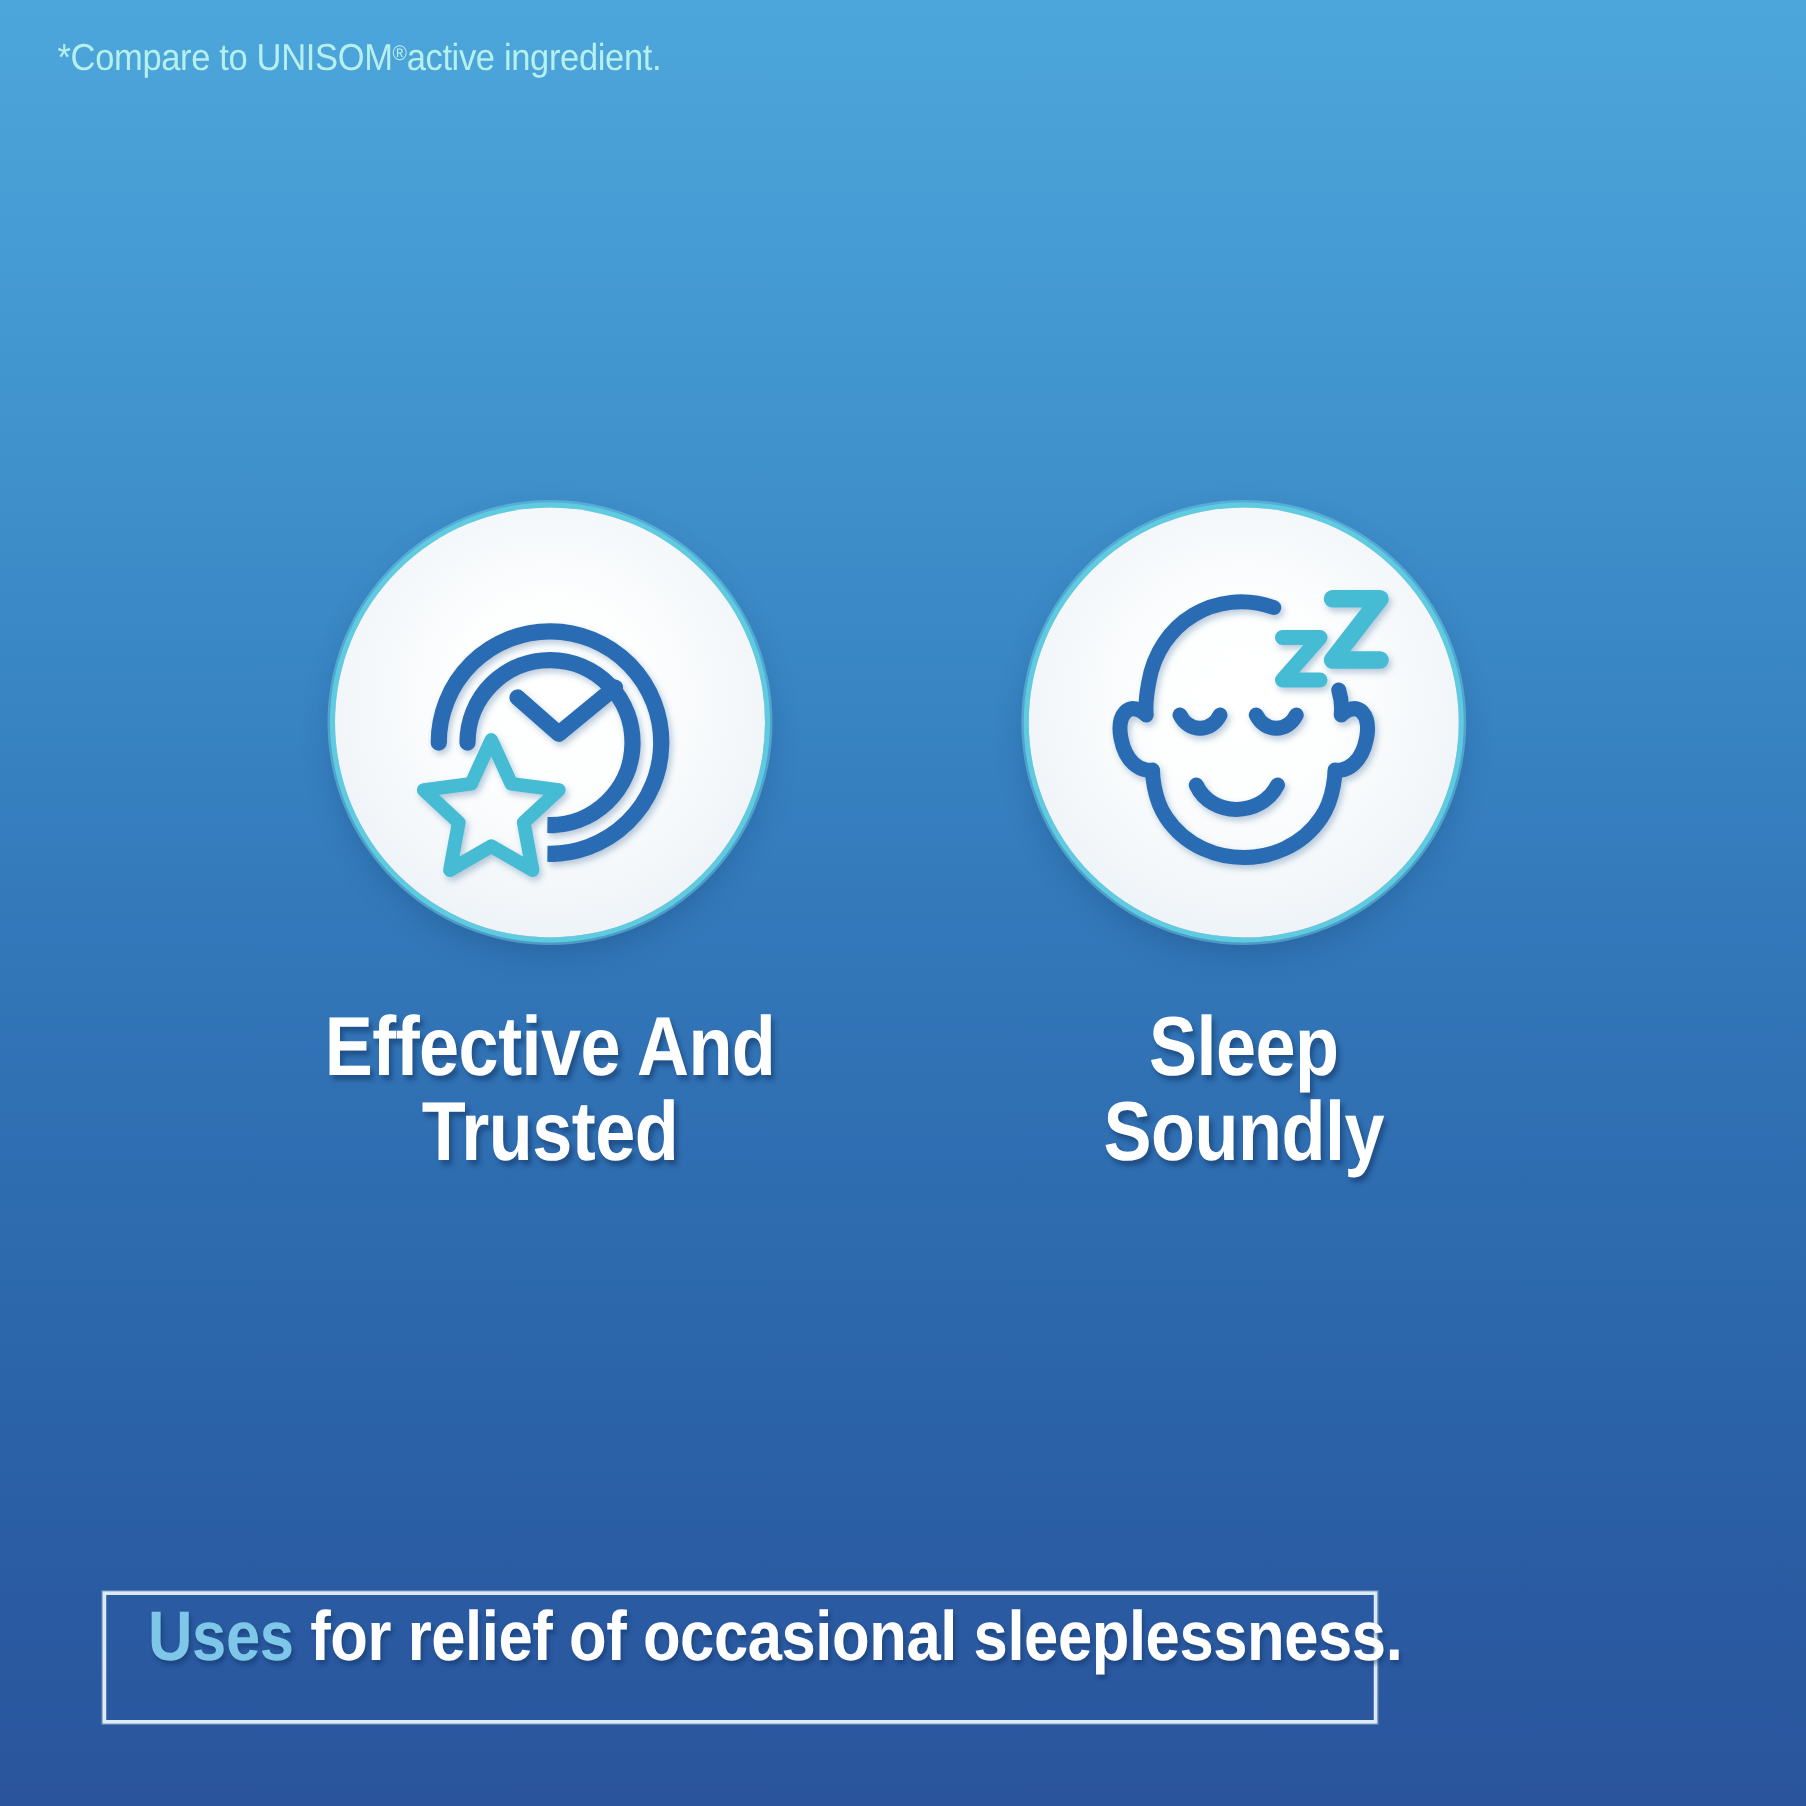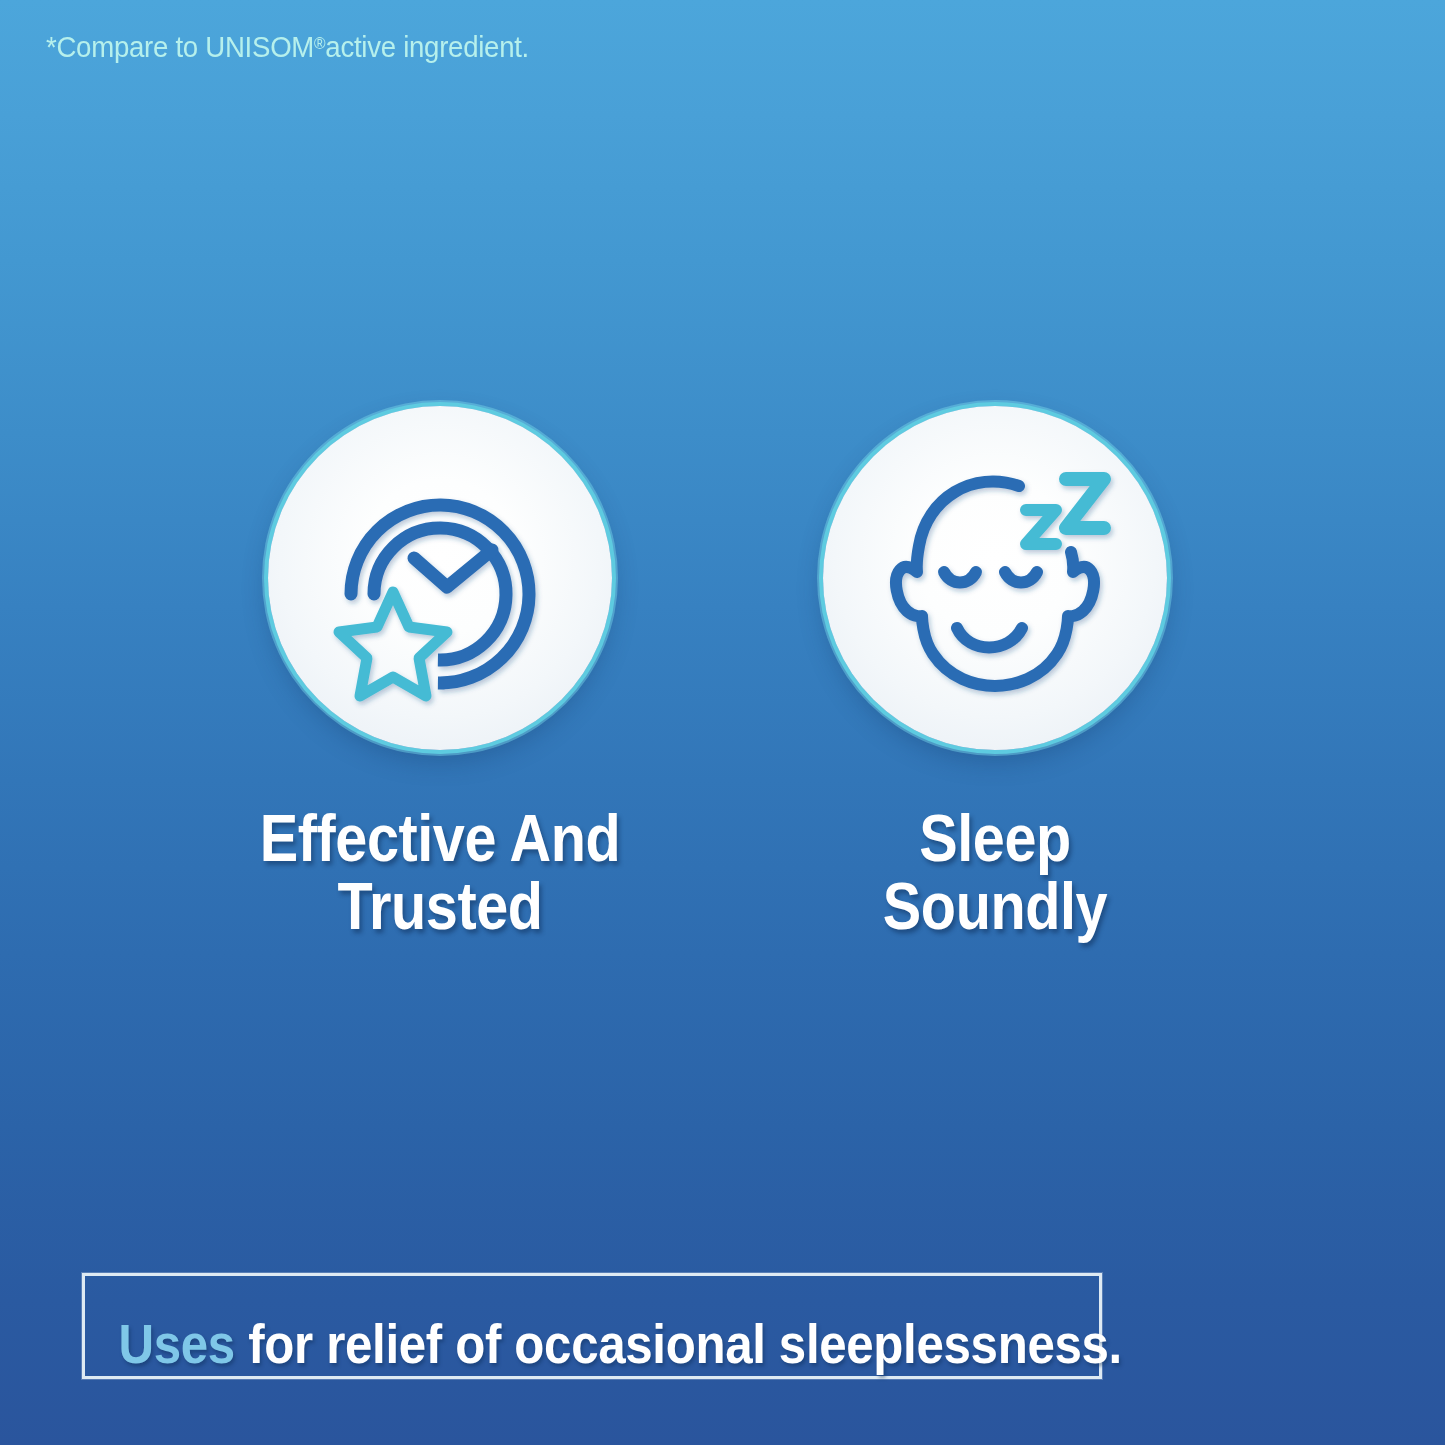--- a/index.html
+++ b/index.html
@@ -101,21 +101,21 @@
   
   .uses-box {
     position: absolute;
     left: 82px;
     top: 1273px;
     width: 1020px;
     height: 106px;
     border: 3px solid #DEEAF3;
     box-shadow: 0 0 0 1px rgba(255,255,255,0.22);
     display: flex;
-    align-items: flex-end;
+    align-items: flex-start;
   }
   .uses-text {
     padding-left: 38px;
     font-family: "Liberation Sans", sans-serif;
     font-weight: 700;
     font-size: 56px;
     color: #FFFFFF;
     letter-spacing: -0.4px;
     white-space: nowrap;
     text-shadow: 2px 3px 4px rgba(10,40,80,0.40);

